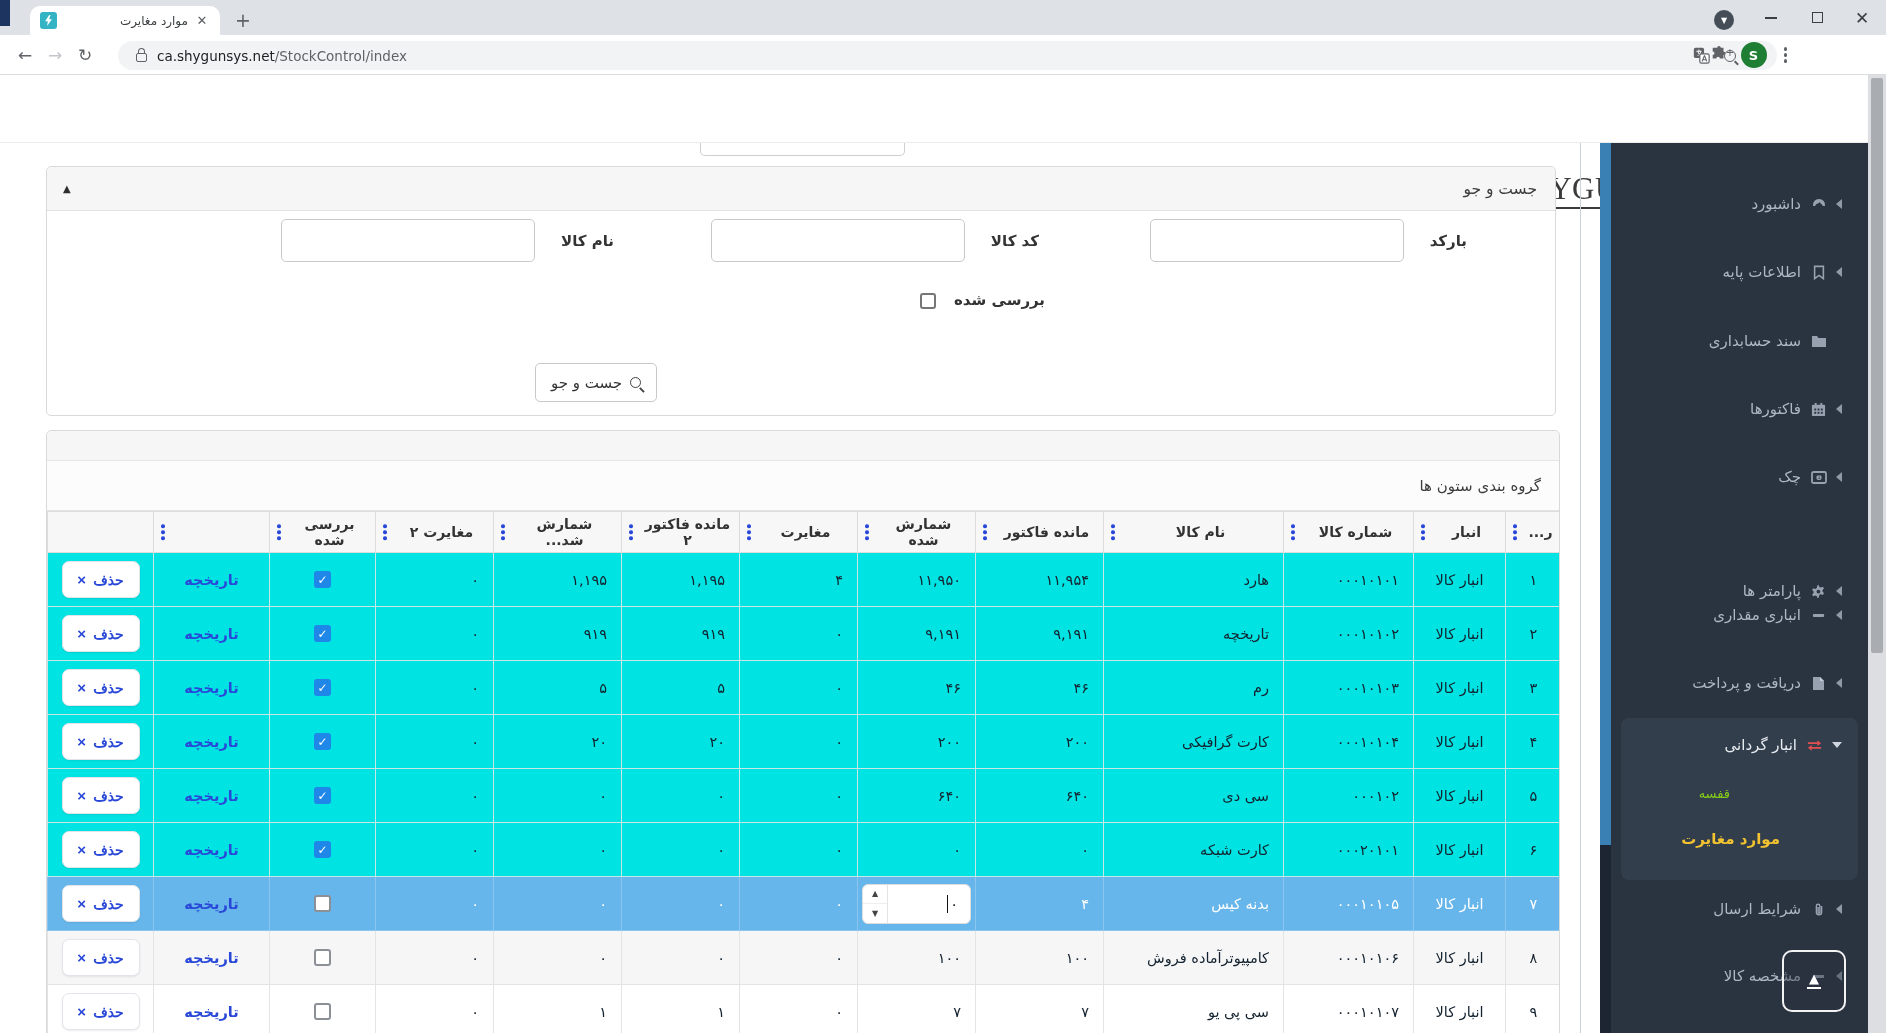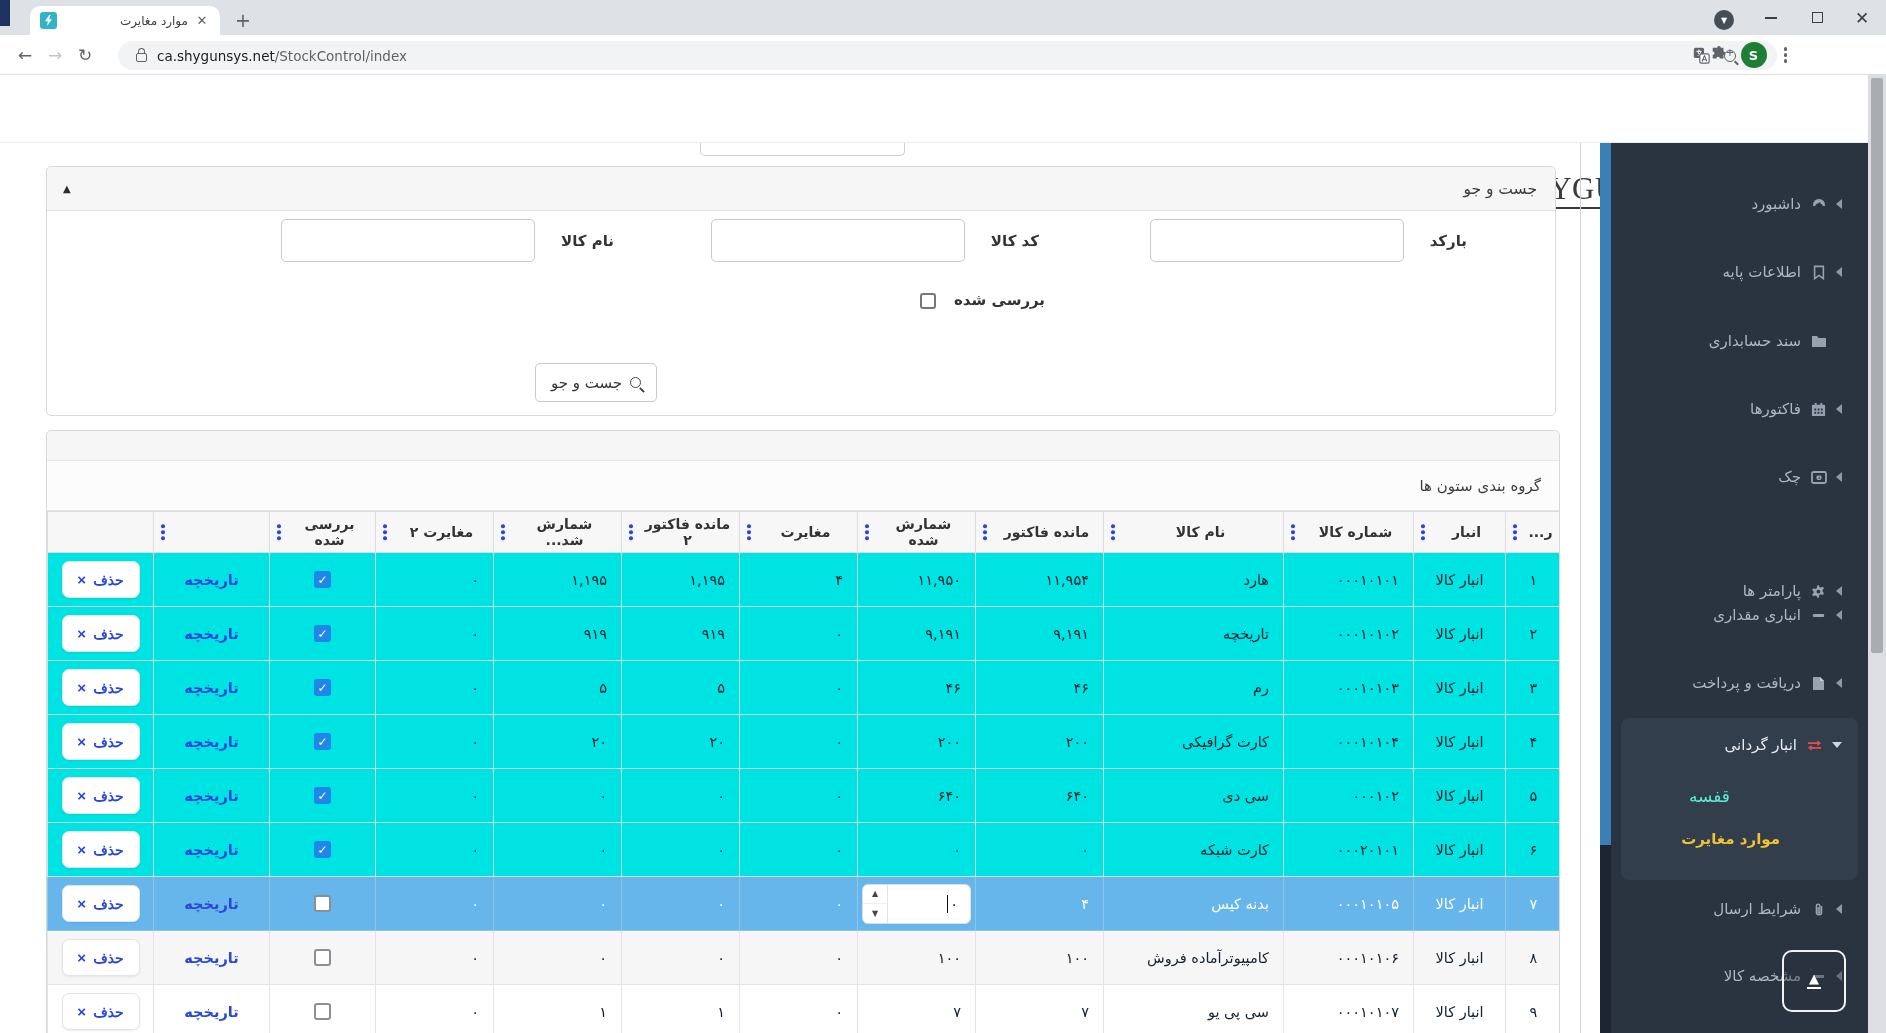--- a/index.html
+++ b/index.html
@@ -86,21 +86,21 @@
     direction:rtl; color:#aeb8c4; font-size:15px; gap:9px; padding-right:26px; }
   .sb-caret { width:0; height:0; border-top:5px solid transparent; border-bottom:5px solid transparent;
     border-right:6px solid #8f99a8; flex:none; }
   .sb-caret.none { border:none; width:6px; }
   .sb-ic { width:17px; height:17px; flex:none; display:flex; align-items:center; justify-content:center; }
   .sb-group { position:absolute; right:10px; left:10px; top:575px; height:162px; background:#333e4d; border-radius:8px; }
   .sb-group-head { position:absolute; right:16px; top:18px; display:flex; align-items:center; gap:9px;
     direction:rtl; color:#e8ecf1; font-size:15px; }
   .dn-caret { width:0; height:0; border-left:5px solid transparent; border-right:5px solid transparent;
     border-top:6px solid #cfd6de; }
-  .sb-sub1 { position:absolute; right:128px; top:68px; color:#5eead4; font-size:17px; }
+  .sb-sub1 { position:absolute; right:128px; top:68px; color:#84cc16; font-size:13px; }
   .sb-sub2 { position:absolute; right:78px; top:112px; color:#f2c230; font-size:15px; font-weight:bold; }
   .scrolltop { position:absolute; left:1782px; top:950px; width:64px; height:62px; border:2px solid #f2f2f2;
     border-radius:10px; background:rgba(42,51,64,.4); display:flex; flex-direction:column; align-items:center;
     justify-content:center; color:#fff; z-index:5; }
   .scrolltop .up { font-size:13px; line-height:11px; }
   .scrolltop .bar { width:14px; height:2px; background:#fff; margin-top:3px; }
 
   
   .partial-dropdown { position:absolute; left:700px; top:143px; width:205px; height:13px; background:#fff;
     border:1px solid #cfcfcf; border-top:none; border-radius:0 0 5px 5px; }

